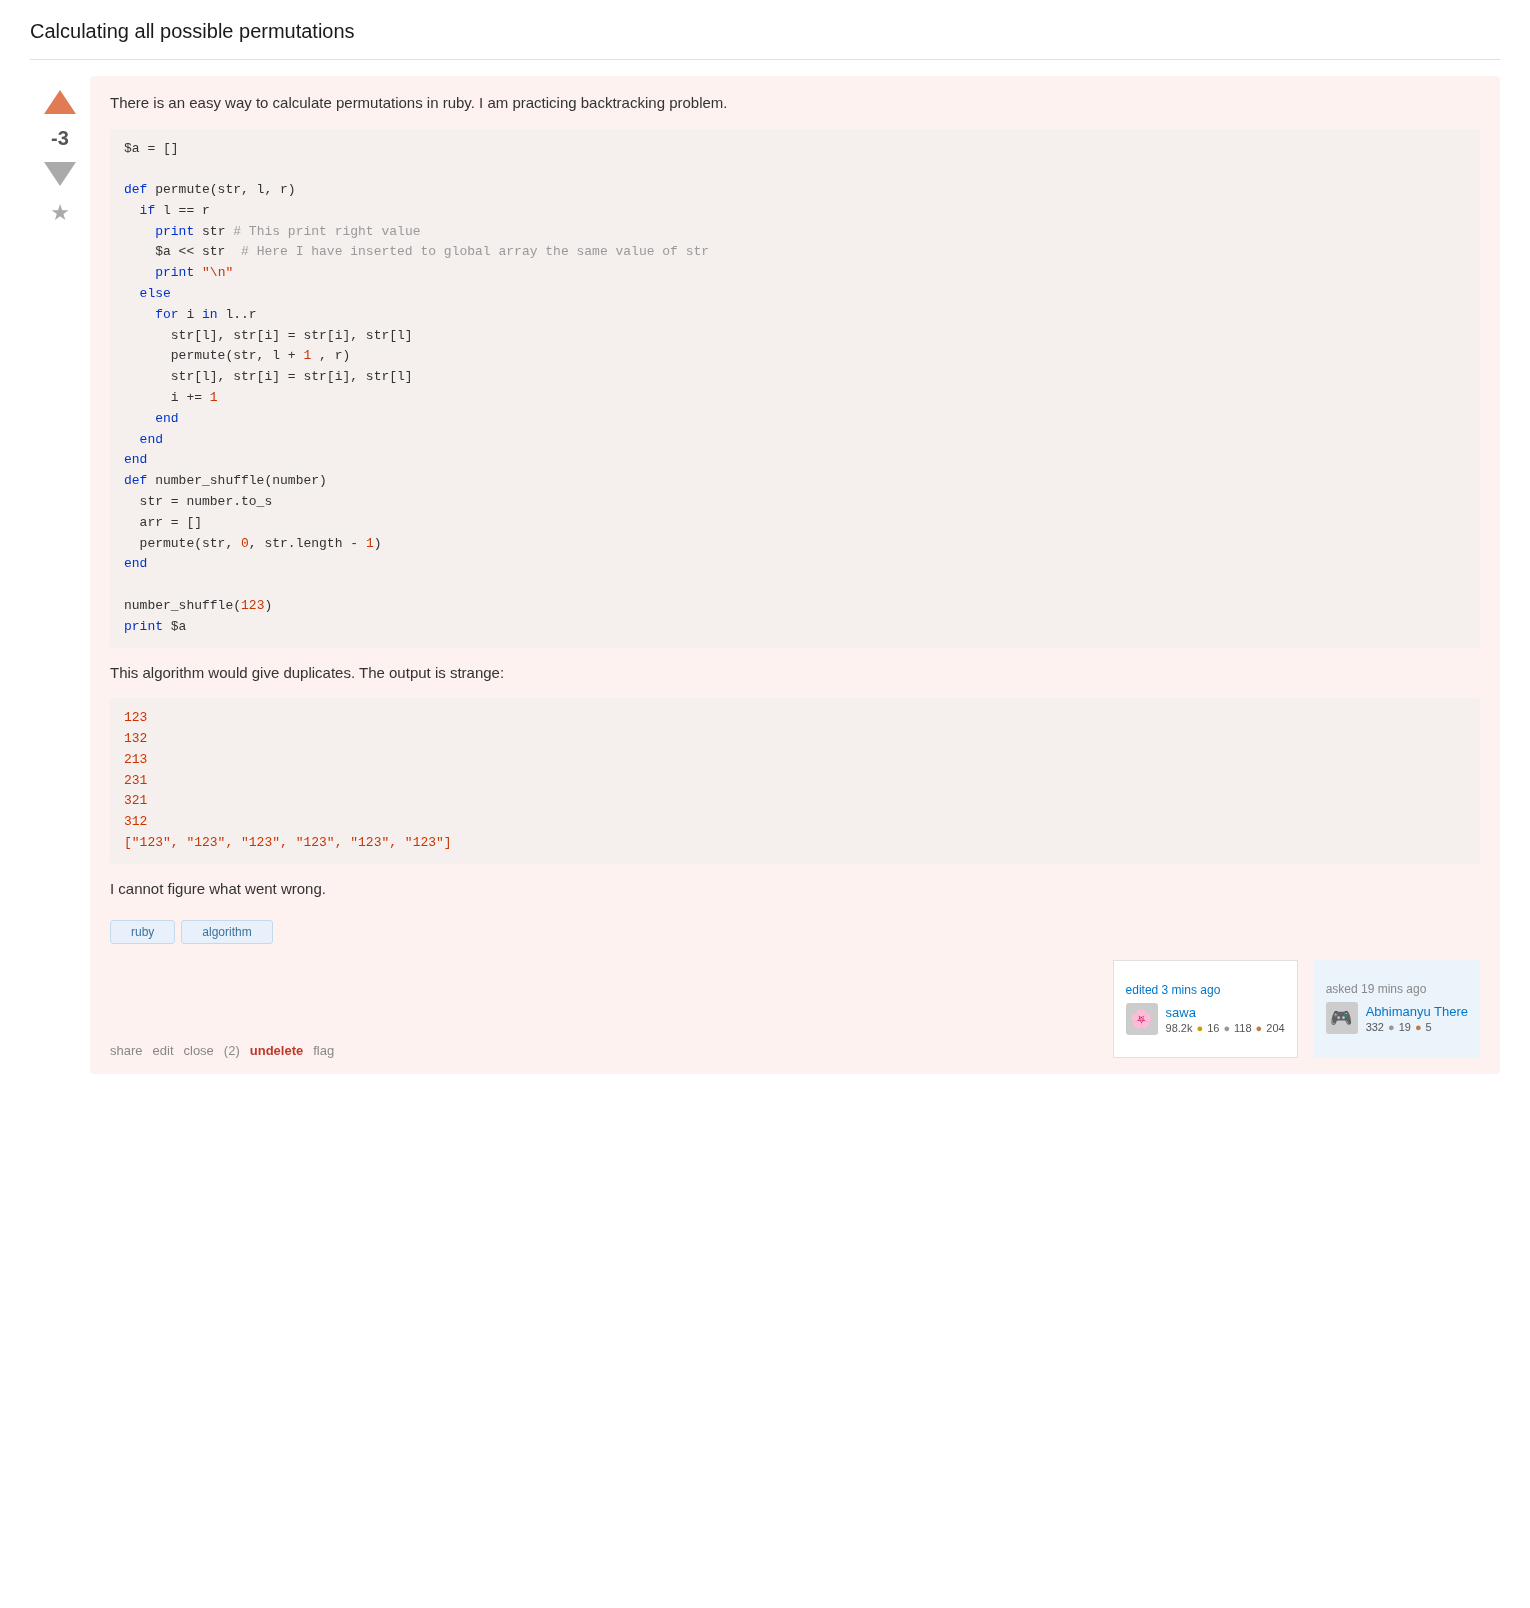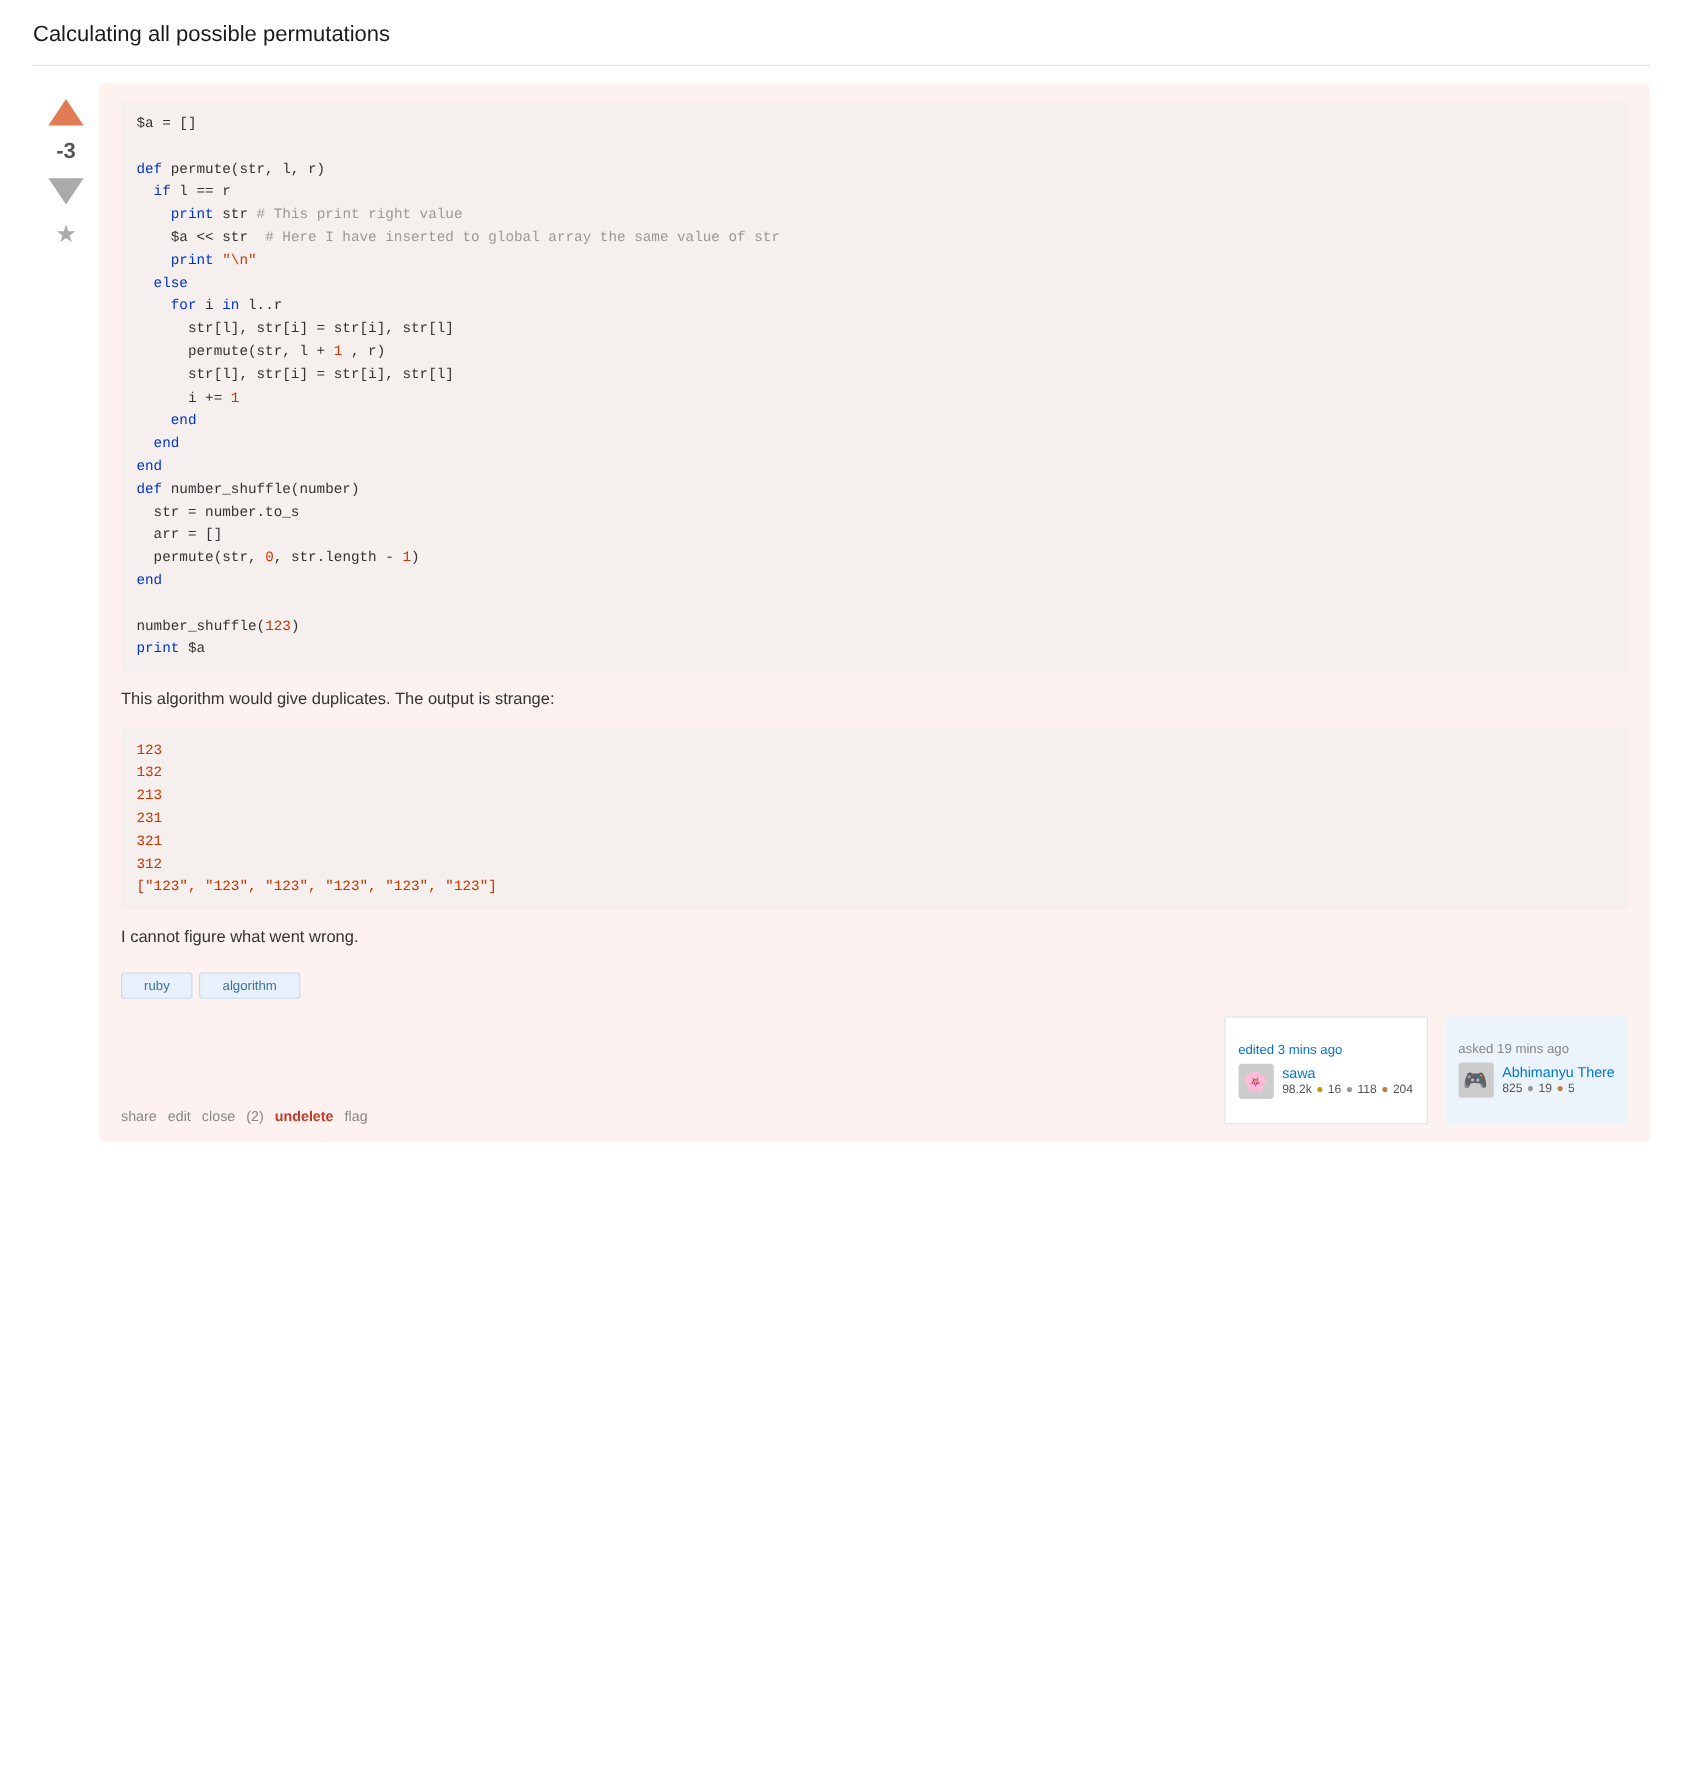--- a/index.html
+++ b/index.html
@@ -269,20 +269,21 @@
     <div class="vote-count">-3</div>
     <div class="vote-down-btn">
       <svg viewBox="0 0 36 36">
         <polygon points="18,32 34,8 2,8" fill="#aaa"></polygon>
       </svg>
     </div>
     <div class="favorite-btn">★</div>
   </div>
 
   <div class="post-body">
+    <p class="intro-text">There is an easy way to calculate permutations in ruby. I am practicing backtracking problem.</p>
 
     <pre class="code-block"><span class="code-default">$a = []
 
 </span><span class="code-keyword">def</span><span class="code-default"> permute(str, l, r)
   </span><span class="code-keyword">if</span><span class="code-default"> l == r
     </span><span class="code-keyword">print</span><span class="code-default"> str </span><span class="code-comment"># This print right value</span><span class="code-default">
     $a &lt;&lt; str  </span><span class="code-comment"># Here I have inserted to global array the same value of str</span><span class="code-default">
     </span><span class="code-keyword">print</span><span class="code-default"> </span><span class="code-string">"\n"</span><span class="code-default">
   </span><span class="code-keyword">else</span><span class="code-default">
     </span><span class="code-keyword">for</span><span class="code-default"> i </span><span class="code-keyword">in</span><span class="code-default"> l..r
@@ -351,21 +352,21 @@
           </div>
         </div>
 
         <div class="post-info-card">
           <div class="card-label">asked 19 mins ago</div>
           <div class="card-user-row">
             <div class="avatar">🎮</div>
             <div class="card-user-info">
               <span class="card-username">Abhimanyu There</span>
               <div class="card-stats">
-                <span>825</span>
+                <span>332</span>
                 <span class="dot-silver">●</span>
                 <span>19</span>
                 <span class="dot-bronze">●</span>
                 <span>5</span>
               </div>
             </div>
           </div>
         </div>
       </div>
     </div>

